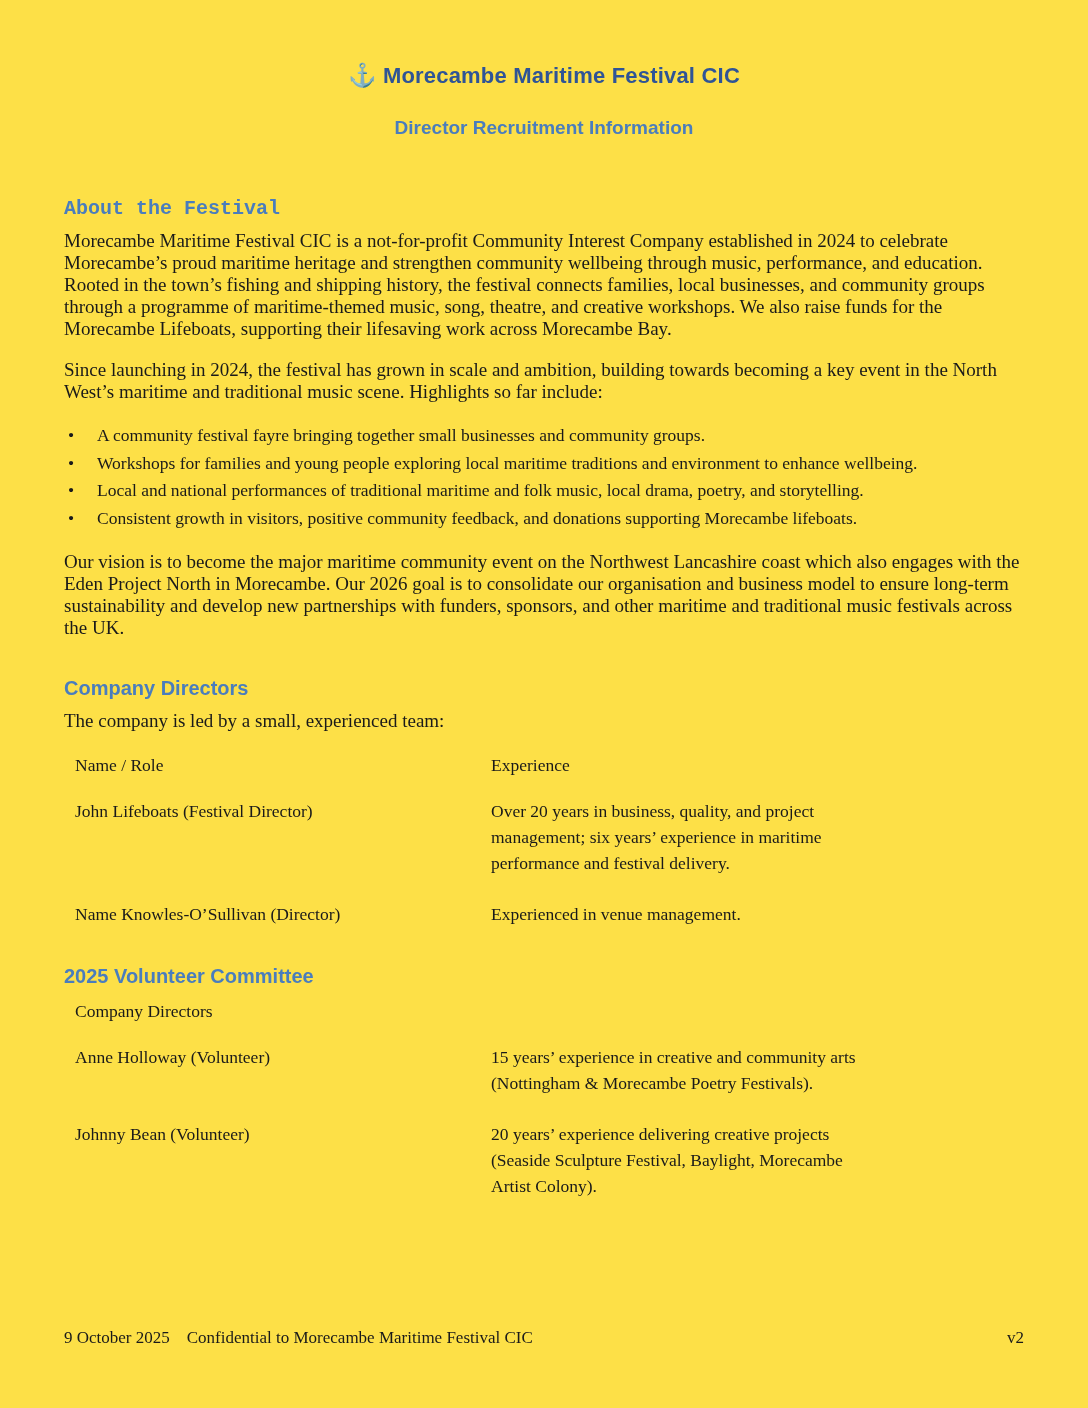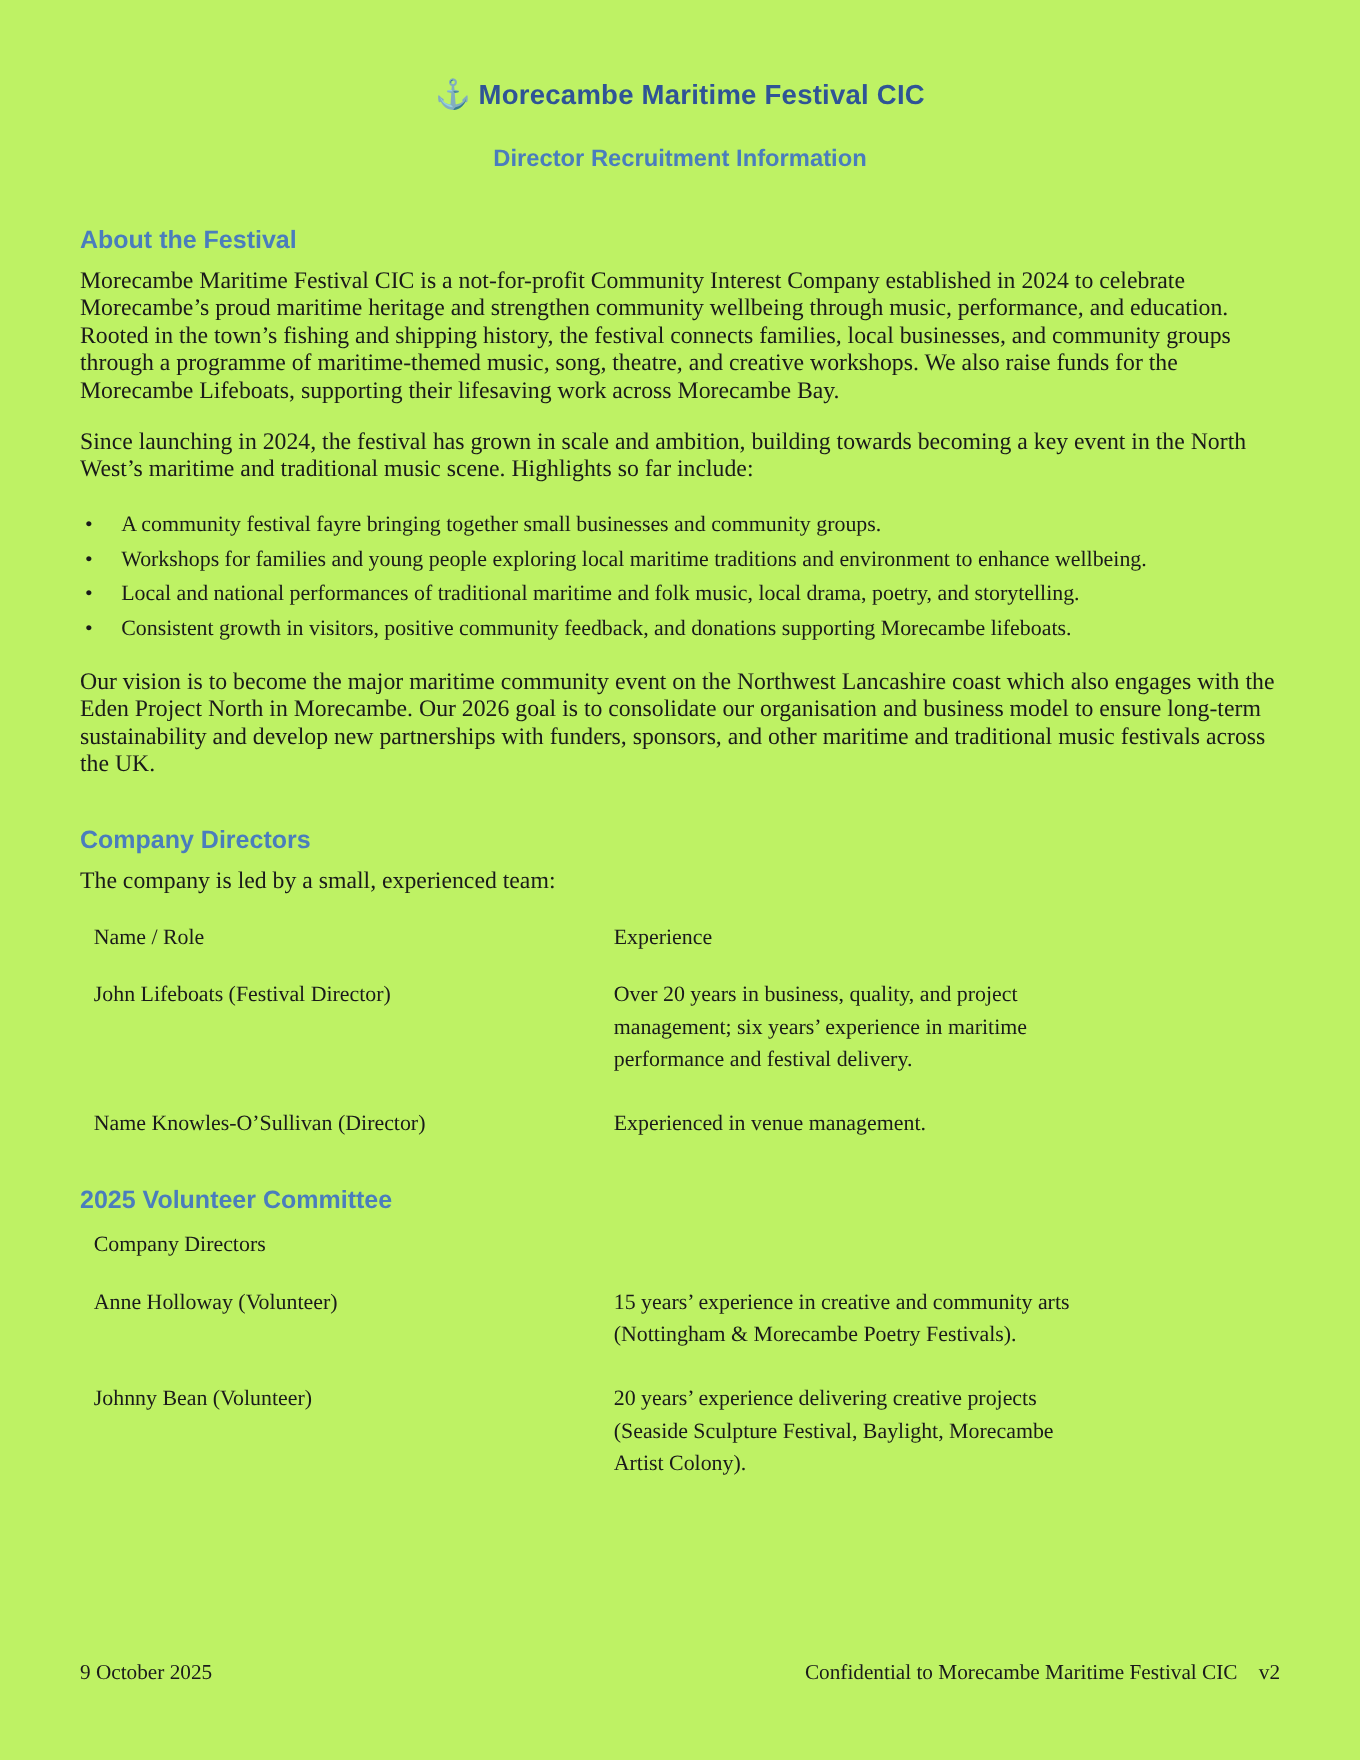--- a/index.html
+++ b/index.html
@@ -9,21 +9,21 @@
     height: 1408px;
     position: relative;
     font-family: "Liberation Serif", serif;
     color: #1a1a1a;
   }
   .page {
     position: relative;
     width: 1088px;
     height: 1408px;
     padding: 62px 64px 0 64px;
-    background: #bef264;
+    background: #fde047;
     overflow: hidden;
   }
   
   .title-block { text-align: center; }
   .doc-title {
     font-family: "Liberation Sans", sans-serif;
     font-size: 22px;
     font-weight: bold;
     color: #2F5496;
     letter-spacing: 0.2px;
@@ -42,21 +42,21 @@
   }
   
   .section-heading {
     font-family: "Liberation Sans", sans-serif;
     font-size: 20px;
     font-weight: bold;
     color: #4A7DBD;
     margin-top: 38px;
     margin-bottom: 10px;
   }
-  .section-heading.first { margin-top: 42px; }
+  .section-heading.first { margin-top: 58px; font-family: Liberation Mono, monospace; }
   
   .body-text {
     font-size: 19px;
     line-height: 22px;
     margin-bottom: 19px;
   }
   .body-text:last-child { margin-bottom: 0; }
   
   ul.bullets {
     list-style: none;
@@ -105,21 +105,21 @@
     position: absolute;
     left: 64px;
     right: 64px;
     bottom: 60px;
     display: flex;
     align-items: baseline;
     font-size: 17px;
     gap: 17px;
   }
   .footer .f-left  { flex: 0 0 auto; }
-  .footer .f-center{ flex: 1 1 auto; text-align: right; }
+  .footer .f-center{ flex: 1 1 auto; text-align: left; }
   .footer .f-right { flex: 0 0 auto; }
 </style>
 </head>
 <body>
 
 <div class="page">
 
   <div class="title-block">
     <div class="doc-title">
       <span class="anchor">⚓</span><span>Morecambe Maritime Festival CIC</span>

